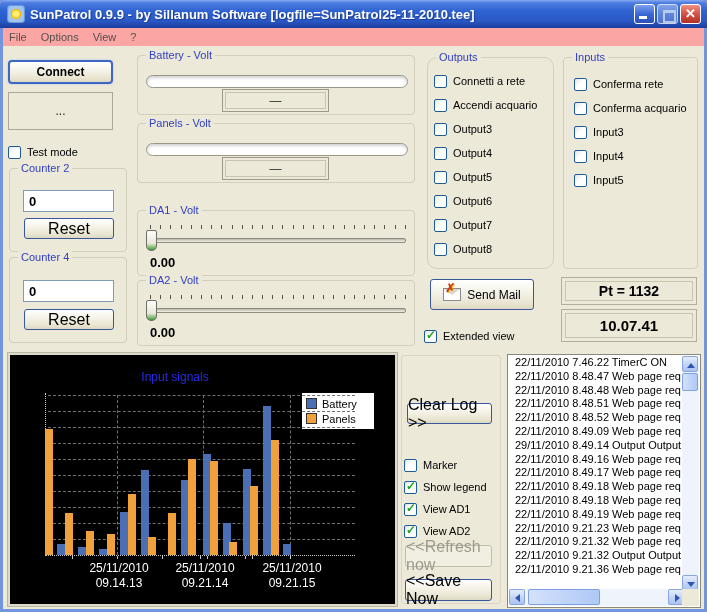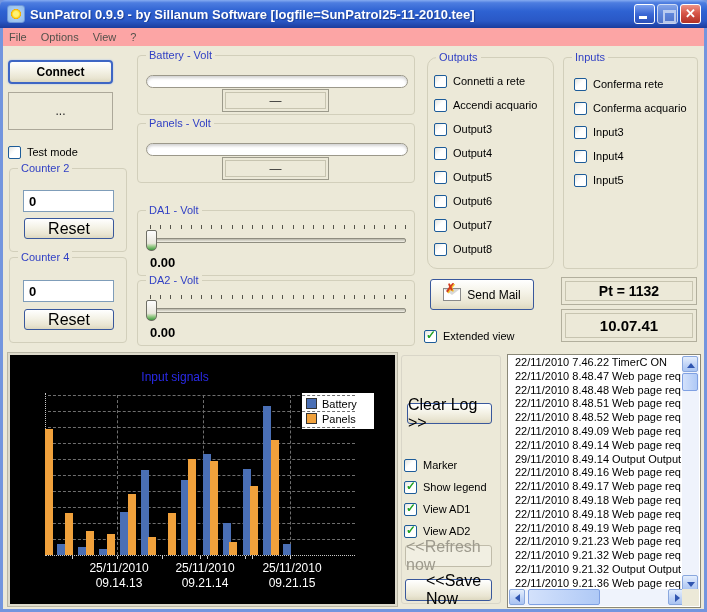--- a/index.html
+++ b/index.html
@@ -395,31 +395,30 @@
       <div class="checkrow tight">
         <span class="xp-check checked"></span>
         <span class="checklabel">View AD1</span>
       </div>
       <div class="checkrow tight">
         <span class="xp-check checked"></span>
         <span class="checklabel">View AD2</span>
       </div>
     </div>
   <div class="xp-btn disabled" style="left:405px;top:545px;width:87px;height:22px;">&lt;&lt;Refresh now</div>
-  <div class="xp-btn" style="left:405px;top:579px;width:87px;height:22px;padding-left:20px;">&lt;&lt;Save Now</div>
+  <div class="xp-btn" style="left:405px;top:579px;width:87px;height:22px;">&lt;&lt;Save Now</div>
 
   <div class="loglist">
     <div class="log-items" id="log-items">
         <div class="logrow">22/11/2010 7.46.22 TimerC ON</div>
         <div class="logrow">22/11/2010 8.48.47 Web page req</div>
         <div class="logrow">22/11/2010 8.48.48 Web page req</div>
         <div class="logrow">22/11/2010 8.48.51 Web page req</div>
         <div class="logrow">22/11/2010 8.48.52 Web page req</div>
         <div class="logrow">22/11/2010 8.49.09 Web page req</div>
-        <div class="logrow">22/11/2010 8.49.14 Web page req</div>
         <div class="logrow">29/11/2010 8.49.14 Output Output</div>
         <div class="logrow">22/11/2010 8.49.16 Web page req</div>
         <div class="logrow">22/11/2010 8.49.17 Web page req</div>
         <div class="logrow">22/11/2010 8.49.18 Web page req</div>
         <div class="logrow">22/11/2010 8.49.18 Web page req</div>
         <div class="logrow">22/11/2010 8.49.19 Web page req</div>
         <div class="logrow">22/11/2010 9.21.23 Web page req</div>
         <div class="logrow">22/11/2010 9.21.32 Web page req</div>
         <div class="logrow">22/11/2010 9.21.32 Output Output</div>
         <div class="logrow">22/11/2010 9.21.36 Web page req</div>

